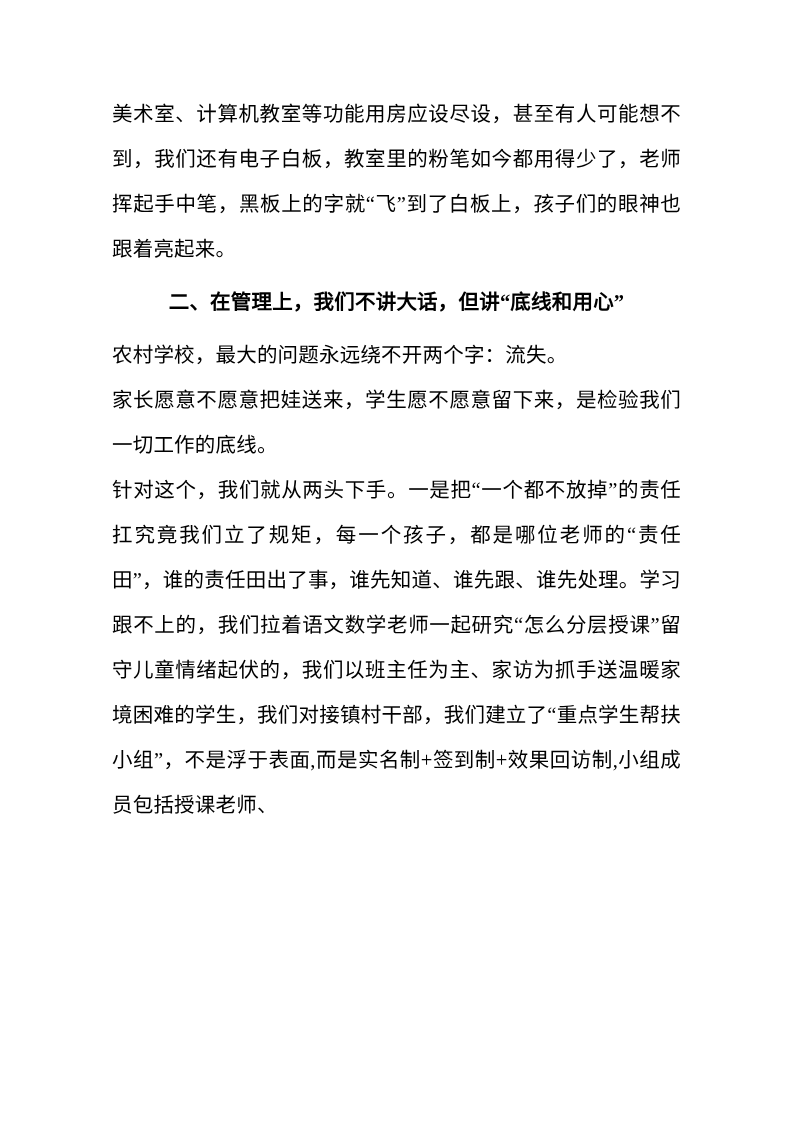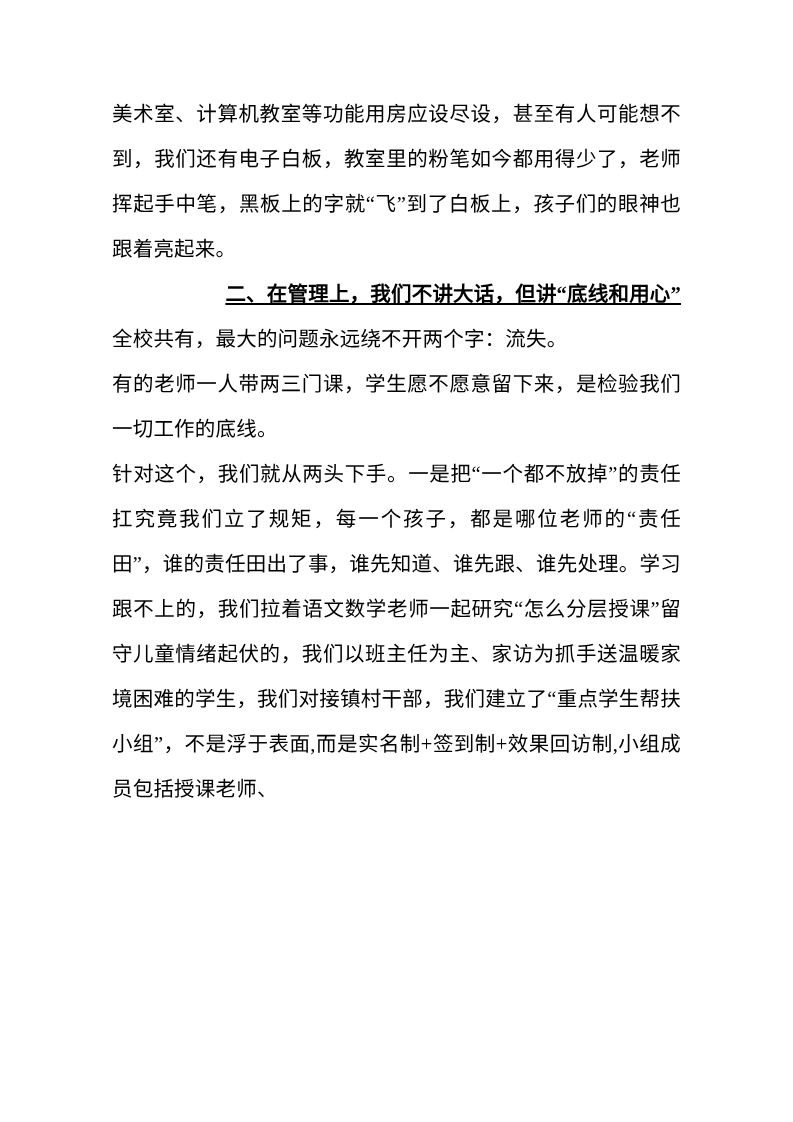--- a/index.html
+++ b/index.html
@@ -30,33 +30,32 @@
     margin: 0 0 0 0;
     font-size: 20.5px;
     line-height: 45px;
     text-align: justify;
     text-justify: inter-ideograph;
     text-indent: 0;
     letter-spacing: 0.2px;
     font-weight: 400;
   }
   p.heading {
-    margin: 0;
+    margin: 8px;
     font-size: 20.5px;
     line-height: 45px;
     font-weight: bold;
-    text-align: right;
+    text-align: center;
     letter-spacing: 0.2px;
-    text-decoration: underline;
   }
 </style>
 </head>
 <body>
 
 <div class="page">
   <div class="doc-body">
     <p class="para">美术室、计算机教室等功能用房应设尽设，甚至有人可能想不到，我们还有电子白板，教室里的粉笔如今都用得少了，老师挥起手中笔，黑板上的字就“飞”到了白板上，孩子们的眼神也跟着亮起来。</p>
     <p class="heading">二、在管理上，我们不讲大话，但讲“底线和用心”</p>
-    <p class="para">全校共有，最大的问题永远绕不开两个字：流失。</p>
-    <p class="para">有的老师一人带两三门课，学生愿不愿意留下来，是检验我们一切工作的底线。</p>
+    <p class="para">农村学校，最大的问题永远绕不开两个字：流失。</p>
+    <p class="para">家长愿意不愿意把娃送来，学生愿不愿意留下来，是检验我们一切工作的底线。</p>
     <p class="para">针对这个，我们就从两头下手。一是把“一个都不放掉”的责任扛究竟我们立了规矩，每一个孩子，都是哪位老师的“责任田”，谁的责任田出了事，谁先知道、谁先跟、谁先处理。学习跟不上的，我们拉着语文数学老师一起研究“怎么分层授课”留守儿童情绪起伏的，我们以班主任为主、家访为抓手送温暖家境困难的学生，我们对接镇村干部，我们建立了“重点学生帮扶小组”，不是浮于表面,而是实名制+签到制+效果回访制,小组成员包括授课老师、</p>
   </div>
 </div>
 
 </body></html>

